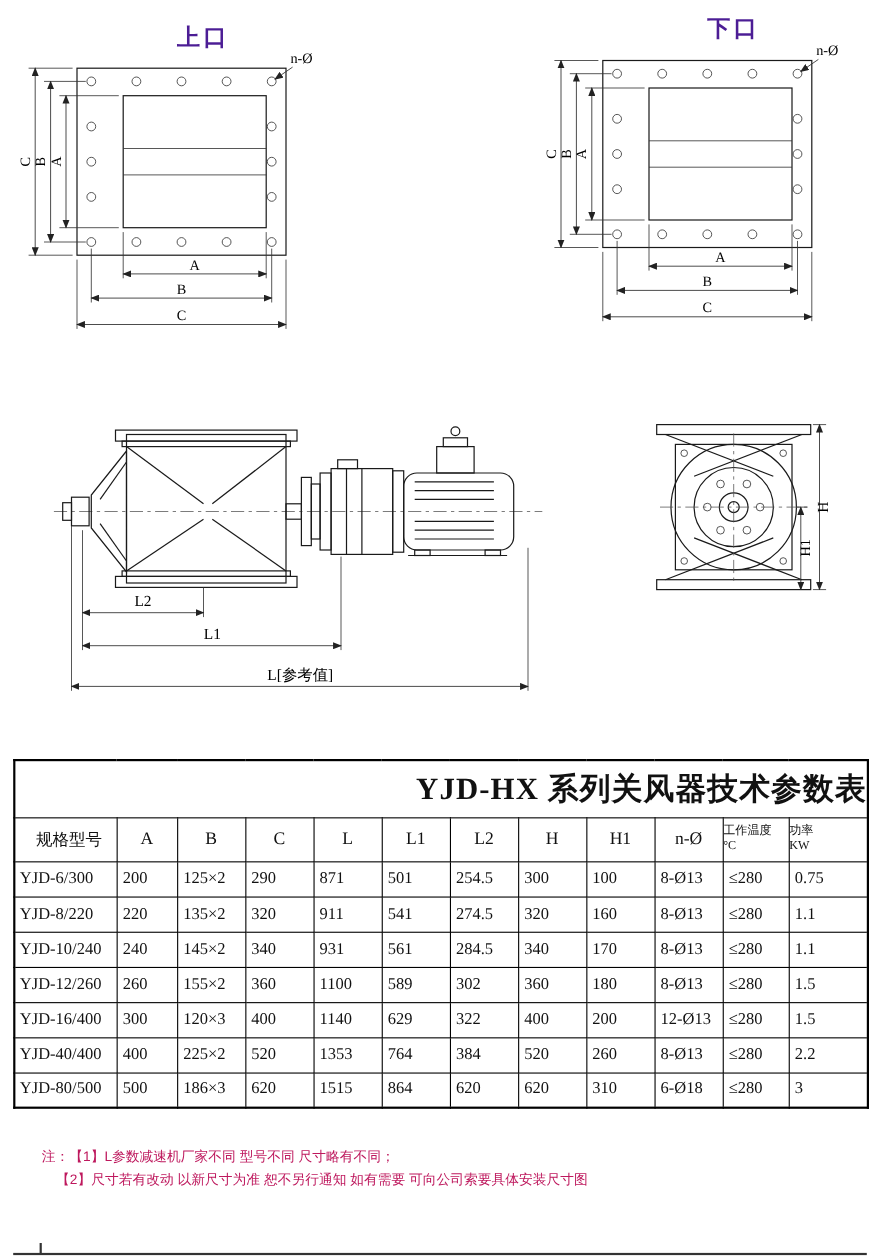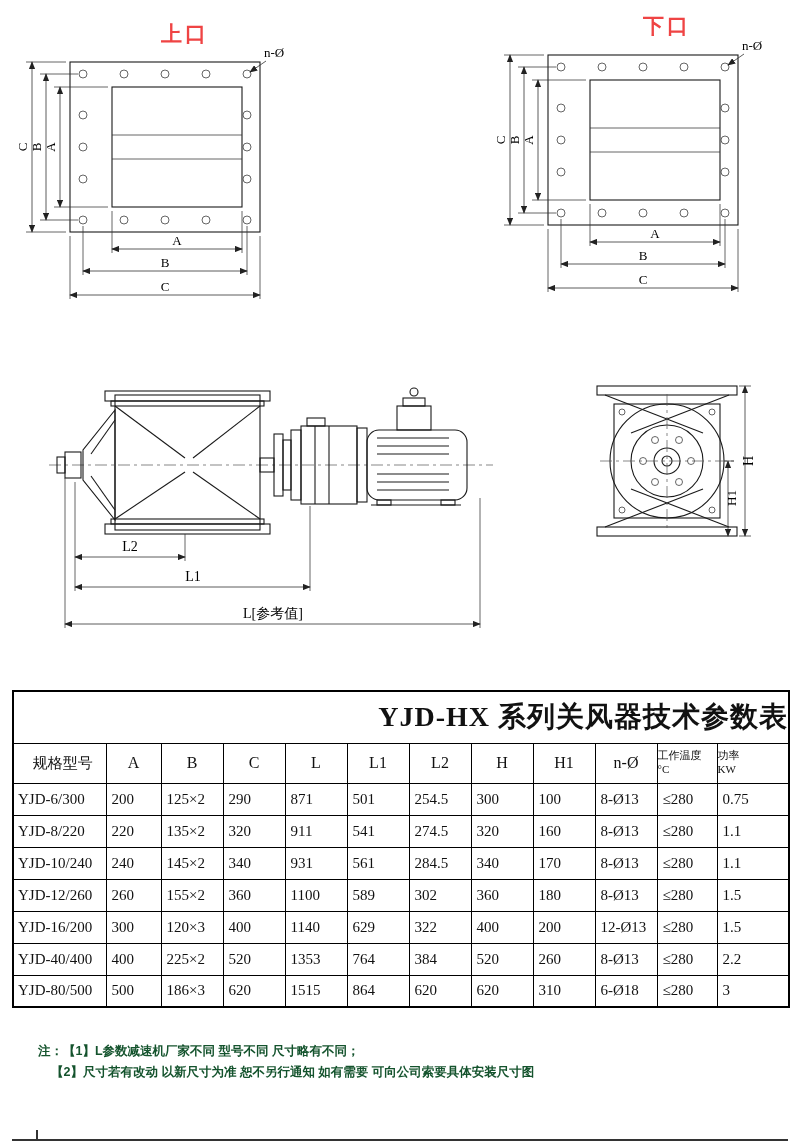--- a/index.html
+++ b/index.html
@@ -1,39 +1,39 @@
 <!DOCTYPE html>
 <html><head>
 <meta charset="utf-8">
 <style>
   * { margin:0; padding:0; box-sizing:border-box; }
   html,body { background:#fff; }
   body { width:800px; height:1145px; font-family:"Liberation Serif", serif; color:#111; }
   .page { position:relative; width:800px; height:1145px; background:#fff; overflow:hidden; }
   .abs { position:absolute; }
-  .port-title { font-size:21px; font-weight:bold; letter-spacing:3px; text-align:center; color:#ef4444; }
+  .port-title { font-size:21px; font-weight:bold; letter-spacing:3px; text-align:center; color:#4c1d95; }
   svg { display:block; overflow:visible; }
   .ln   { stroke:#1a1a1a; stroke-width:1.1; fill:none; }
   .thin { stroke:#333; stroke-width:0.75; fill:none; }
   .dimln{ stroke:#333; stroke-width:0.8; fill:none; }
   .cl   { stroke:#555; stroke-width:0.7; stroke-dasharray:12 4 3 4; fill:none; }
   text.dim { font-family:"Liberation Serif", serif; font-size:13px; fill:#000; }
   text.dim.big { font-size:14px; }
 
   .tech-table { border-collapse:collapse; border:2px solid #000; background:#fff; table-layout:fixed; width:776px; }
   .tech-table td, .tech-table th { border:1px solid #000; overflow:hidden; white-space:nowrap; }
   .title-cell { height:52px; text-align:right; font-size:28px; font-weight:600; letter-spacing:1px; }
   .hdr th { height:40px; font-size:16px; font-weight:normal; text-align:center; }
   .hdr th.model-h { text-align:center; padding-left:6px; font-size:15px; }
   .hdr th.small2 { font-size:11px; line-height:1.25; }
   .hdr th.small2 span { display:block; text-align:left; }
   .tech-table tbody td { height:32px; font-size:15px; text-align:left; padding-left:5px; }
   .tech-table tbody td.model { padding-left:4px; }
 
-  .notes { font-family:"Liberation Sans", sans-serif; font-weight:bold; font-size:12.5px; line-height:1.7; color:#14532d; }
+  .notes { font-family:"Liberation Sans", sans-serif; font-weight:normal; font-size:12.5px; line-height:1.7; color:#be185d; }
   .notes .indent { margin-left:13px; }
 </style>
 </head>
 <body>
 
 <div class="page">
 
   <div class="port-title abs" style="left:140px;top:20px;width:90px">上口</div>
 
   <svg class="abs" style="left:8px;top:17px" width="310" height="295" viewBox="0 0 310 295">
@@ -359,21 +359,21 @@
           <td>1100</td>
           <td>589</td>
           <td>302</td>
           <td>360</td>
           <td>180</td>
           <td>8-Ø13</td>
           <td>≤280</td>
           <td>1.5</td>
         </tr>
         <tr>
-          <td class="model">YJD-16/200</td>
+          <td class="model">YJD-16/400</td>
           <td>300</td>
           <td>120×3</td>
           <td>400</td>
           <td>1140</td>
           <td>629</td>
           <td>322</td>
           <td>400</td>
           <td>200</td>
           <td>12-Ø13</td>
           <td>≤280</td>

